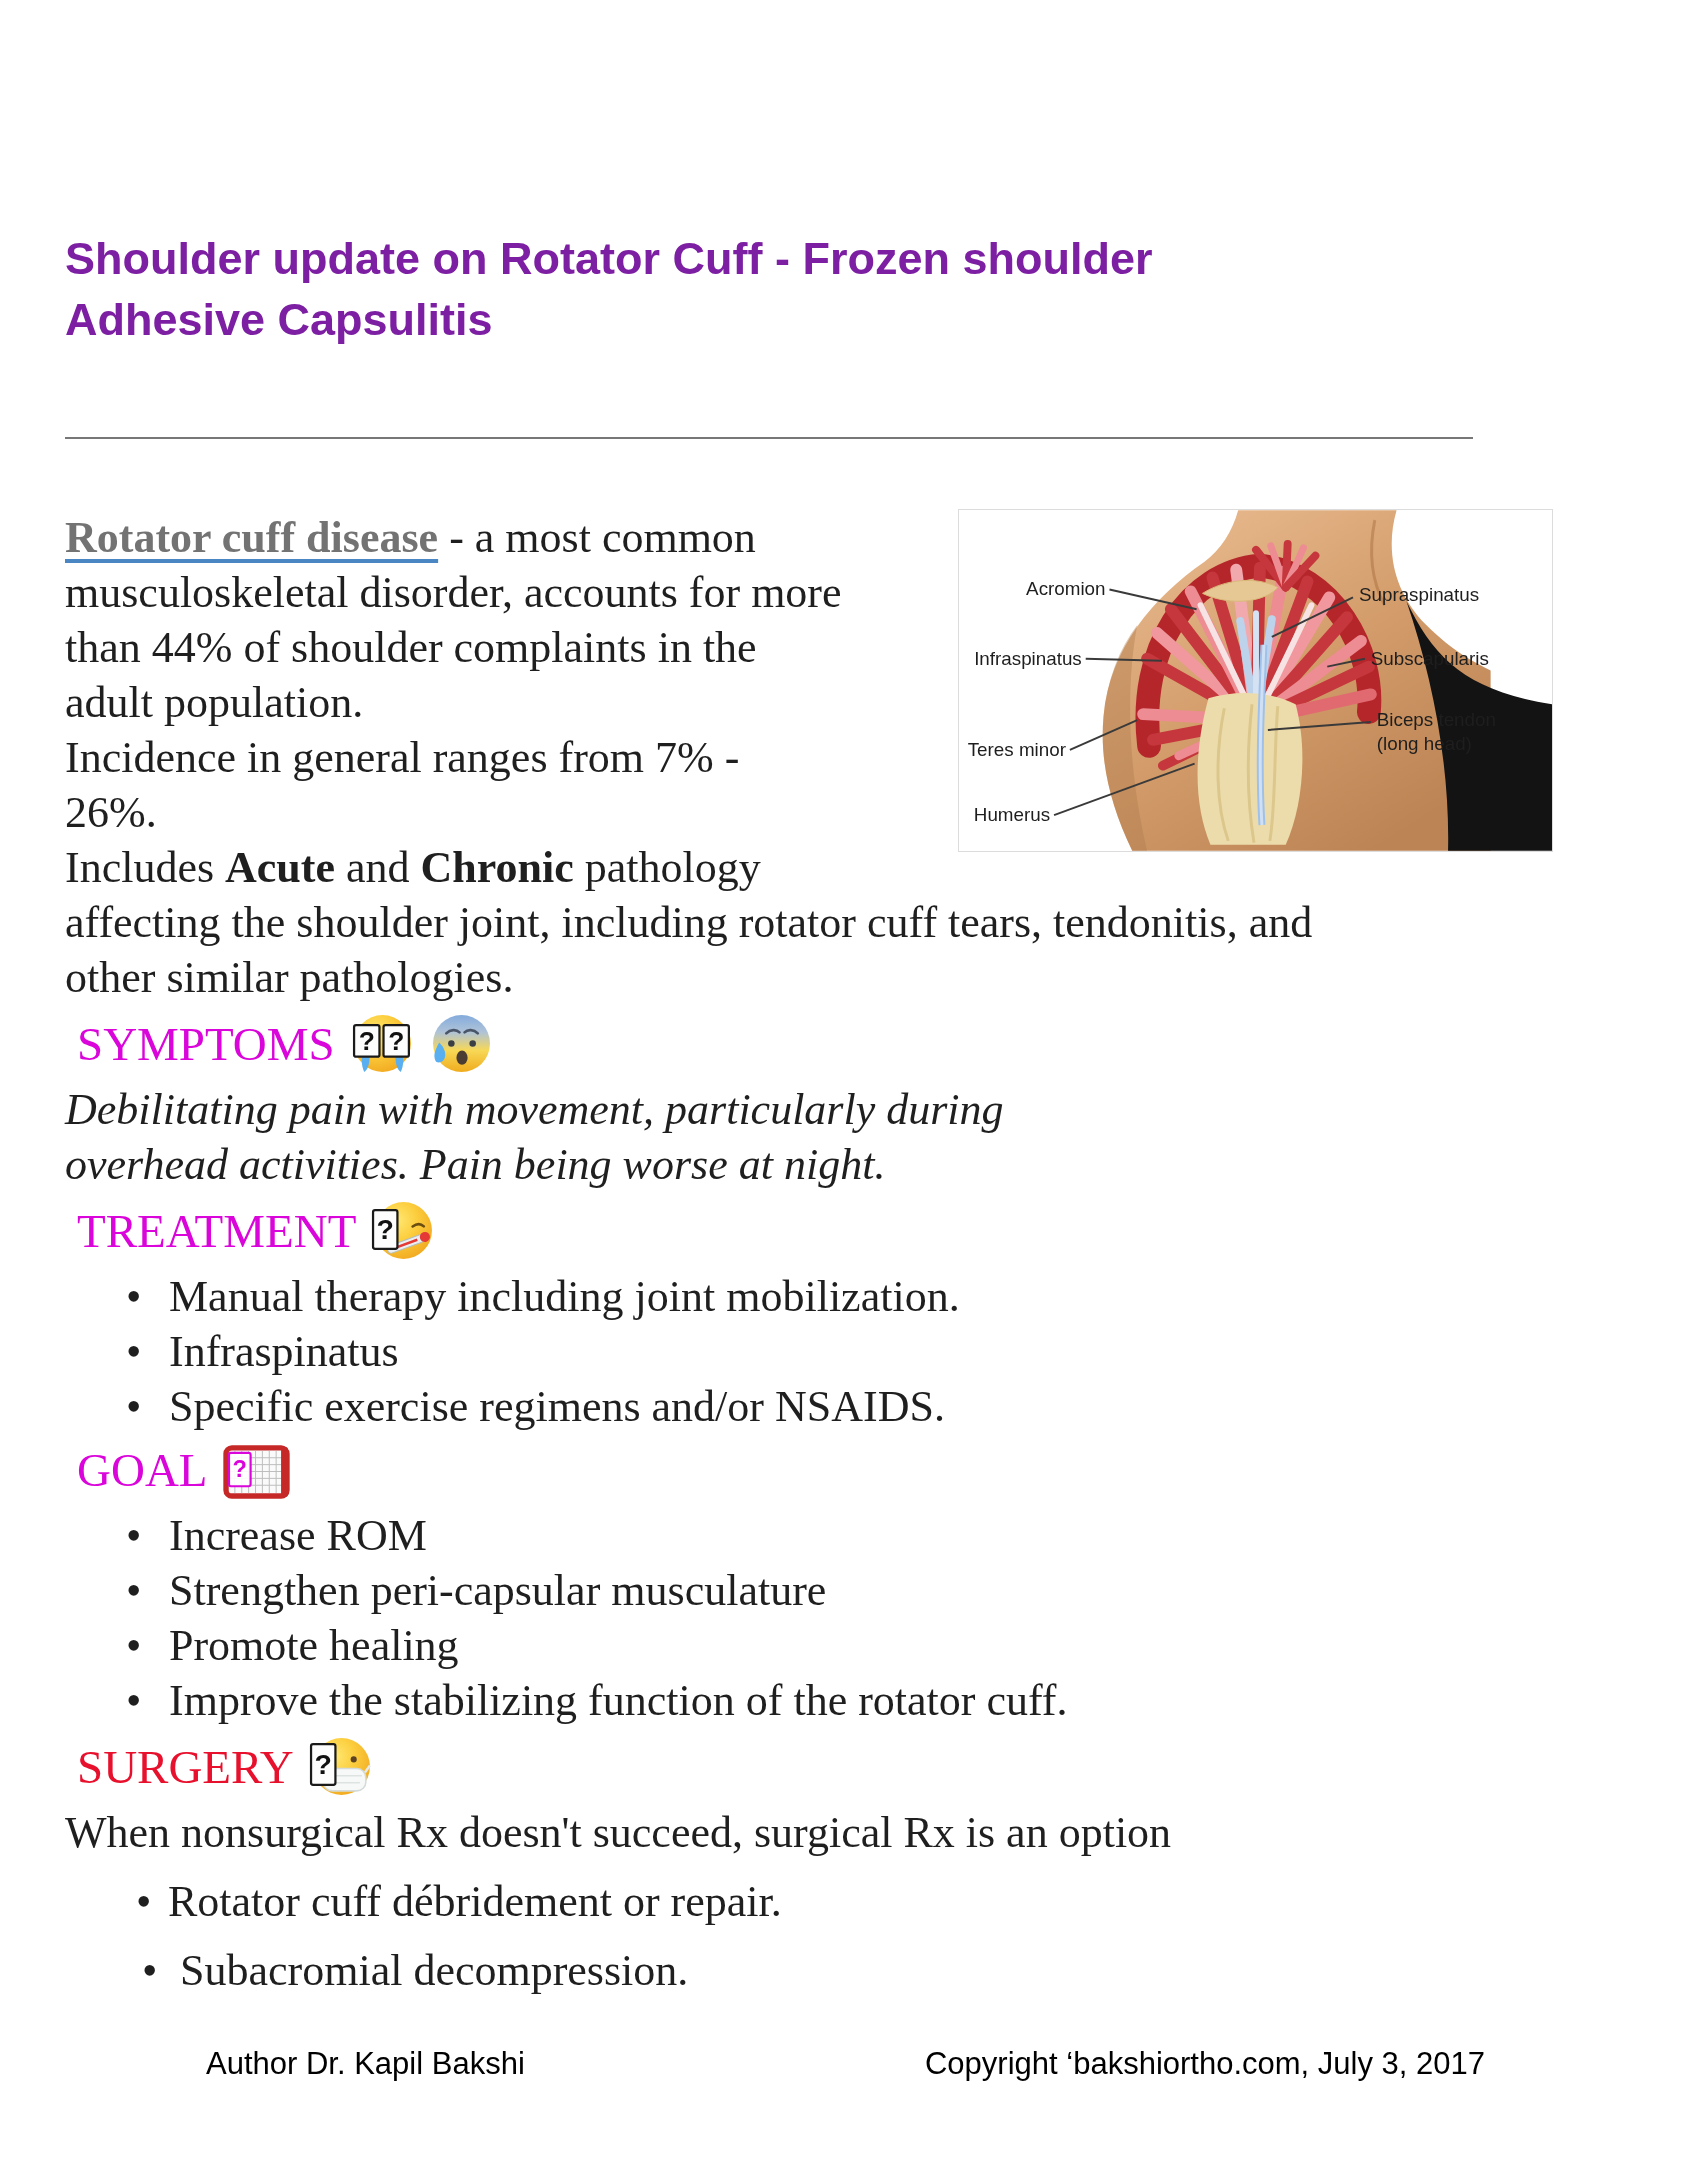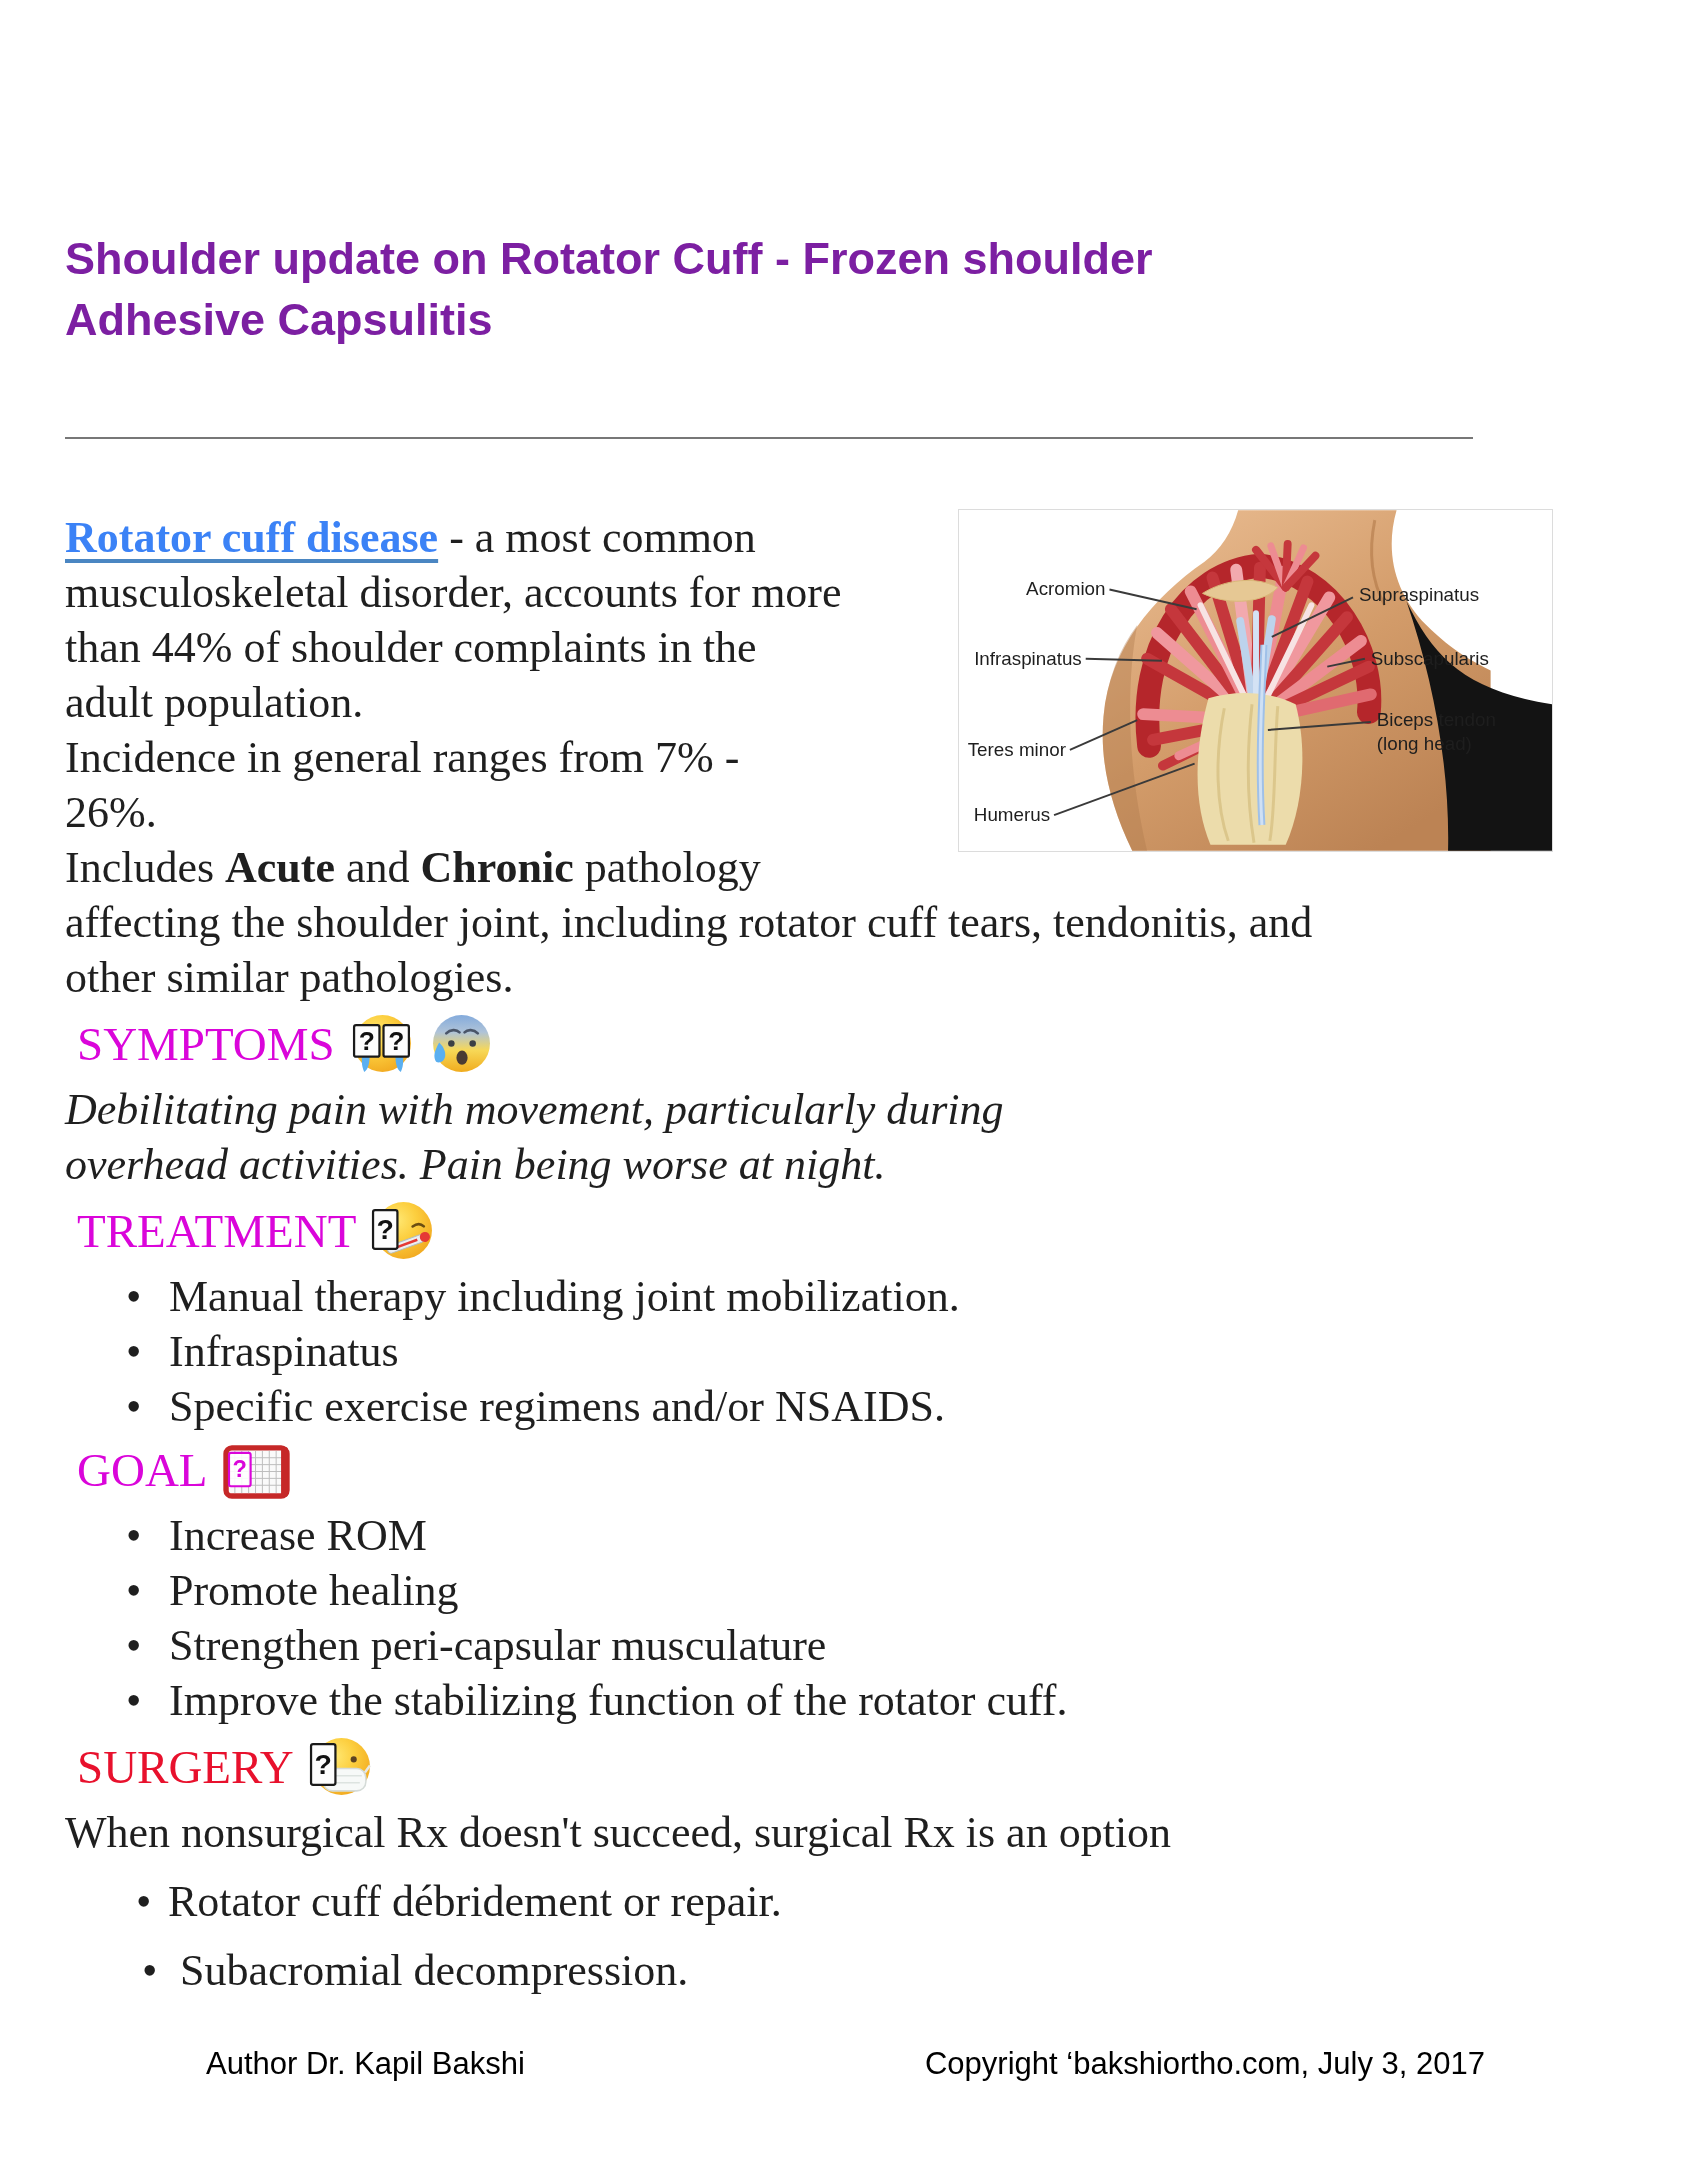--- a/index.html
+++ b/index.html
@@ -19,21 +19,21 @@
 
   .body-txt { font-size:44px; line-height:55px; }
 
   .intro { margin-top:71px; width:1487px; font-size:44px; line-height:55px; }
   .intro p, .para { margin:0; }
   .fig {
     float:right; width:593px; height:341px; margin-left:109px; margin-bottom:4px;
     outline:1px solid #dcdcdc; background:#fff;
   }
   .lead {
-    font-weight:bold; color:#3b82f6; text-decoration:underline;
+    font-weight:bold; color:#737373; text-decoration:underline;
     -webkit-text-decoration-color:#4A86C2; text-decoration-color:#4A86C2;
     text-decoration-thickness:4px; text-underline-offset:7px; cursor:pointer;
   }
   .maxw-includes { max-width:1307px; }
   .maxw-symptoms { max-width:1049px;font-style:italic; }
   .maxw-surgery  { max-width:1386px; }
 
   h2.sec {
     font-family:"Liberation Serif", serif; font-weight:normal;
     font-size:47px; line-height:57px; color:#DA05DA; margin:8px 12px;
@@ -242,22 +242,22 @@
             <line x1="48" y1="8" x2="48" y2="51"></line>
           <line x1="55" y1="8" x2="55" y2="51"></line>
         </g>
         <rect x="60" y="4" width="7" height="51" rx="3" fill="#C62828"></rect>
         <rect x="7" y="10" width="22" height="34" rx="2" fill="rgba(255,255,255,0.9)" stroke="#DA05DA" stroke-width="2.2"></rect>
         <text class="qmark" x="18" y="35" font-size="24" text-anchor="middle" fill="#DA05DA">?</text>
       </svg></h2>
 
     <ul class="blist">
       <li>Increase ROM</li>
+      <li>Strengthen peri-capsular musculature</li>
       <li>Promote healing</li>
-      <li>Strengthen peri-capsular musculature</li>
       <li>Improve the stabilizing function of the rotator cuff.</li>
     </ul>
 
     <h2 class="sec red"><span>SURGERY</span><svg class="emoji" viewBox="0 0 64 60" width="65" height="61">
         <circle cx="33" cy="30" r="28" fill="url(#goldG)"></circle>
         <circle cx="45" cy="23" r="3" fill="#5D4322"></circle>
         <path d="M 14,36 L 6,31 M 56,36 L 61,29" stroke="#E8E8E4" stroke-width="2.5"></path>
         <rect x="15" y="32" width="42" height="22" rx="9" fill="#F7F9F8" stroke="#D5DBD8" stroke-width="1.5"></rect>
         <path d="M 19,39 L 53,39 M 19,46 L 51,46" stroke="#DDE3E0" stroke-width="1.5"></path>
         <rect x="3" y="8" width="24" height="40" rx="2" fill="#FDFDFD" stroke="#1a1a1a" stroke-width="2.2"></rect>

